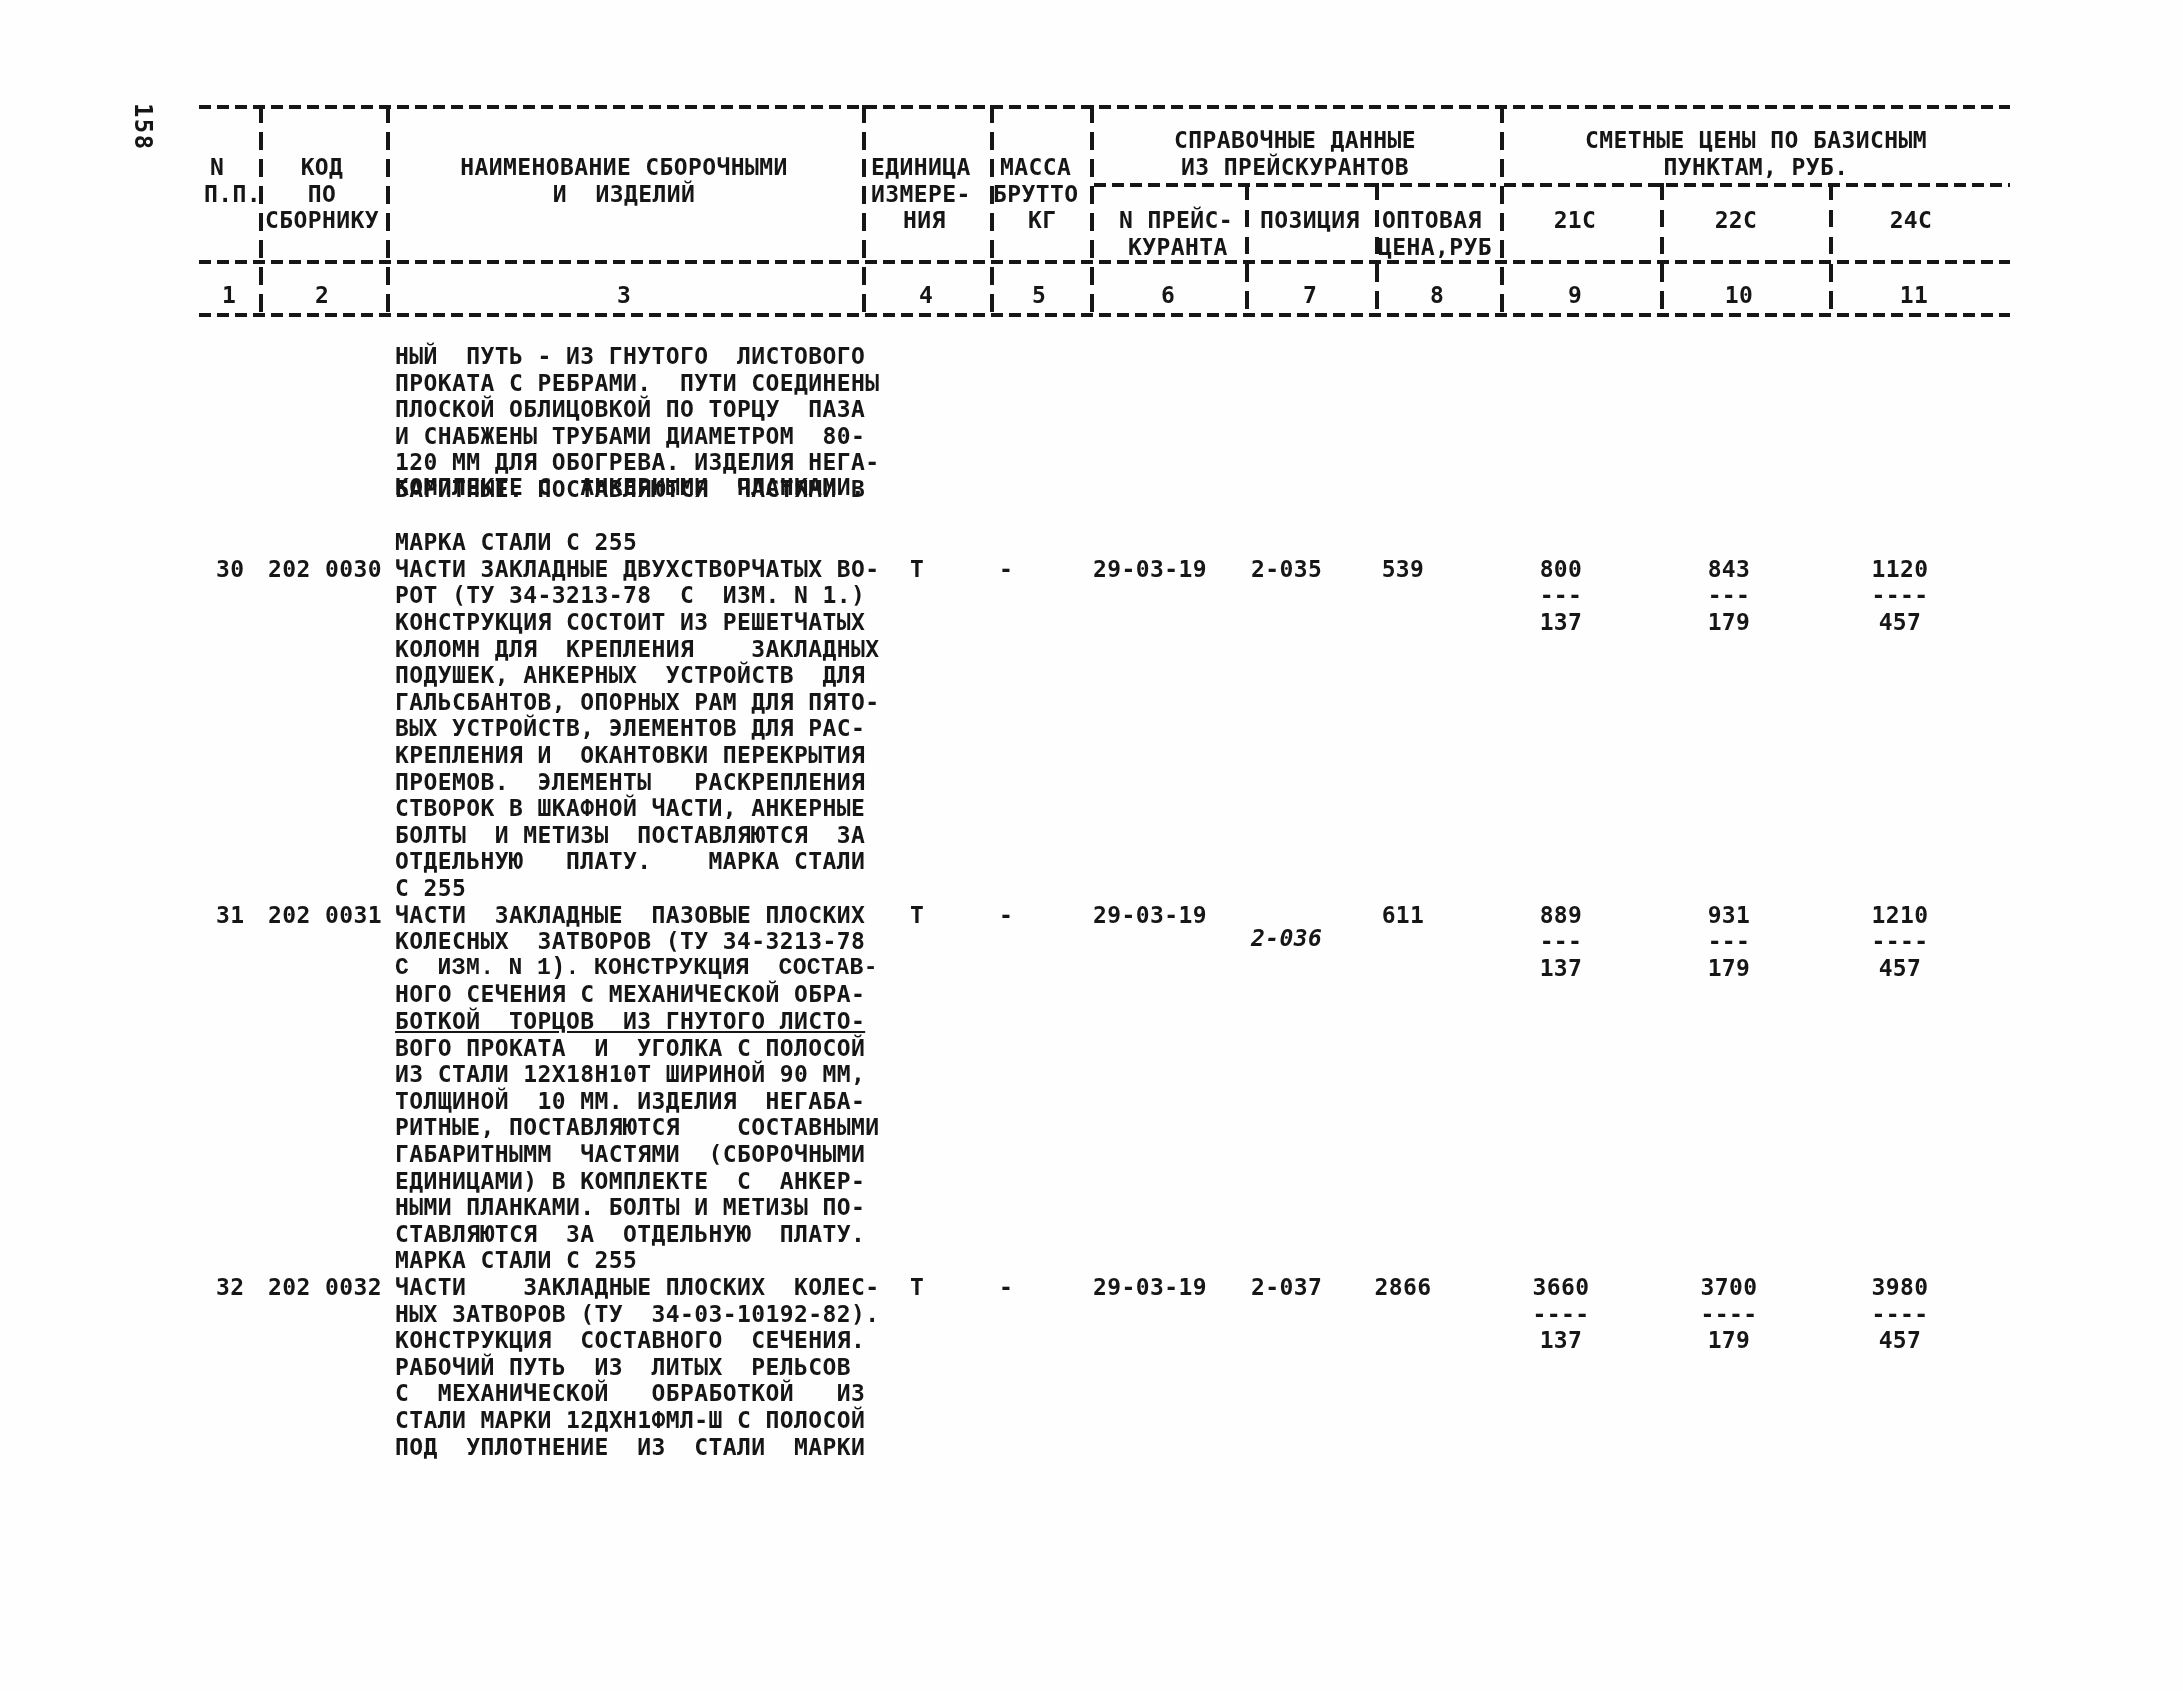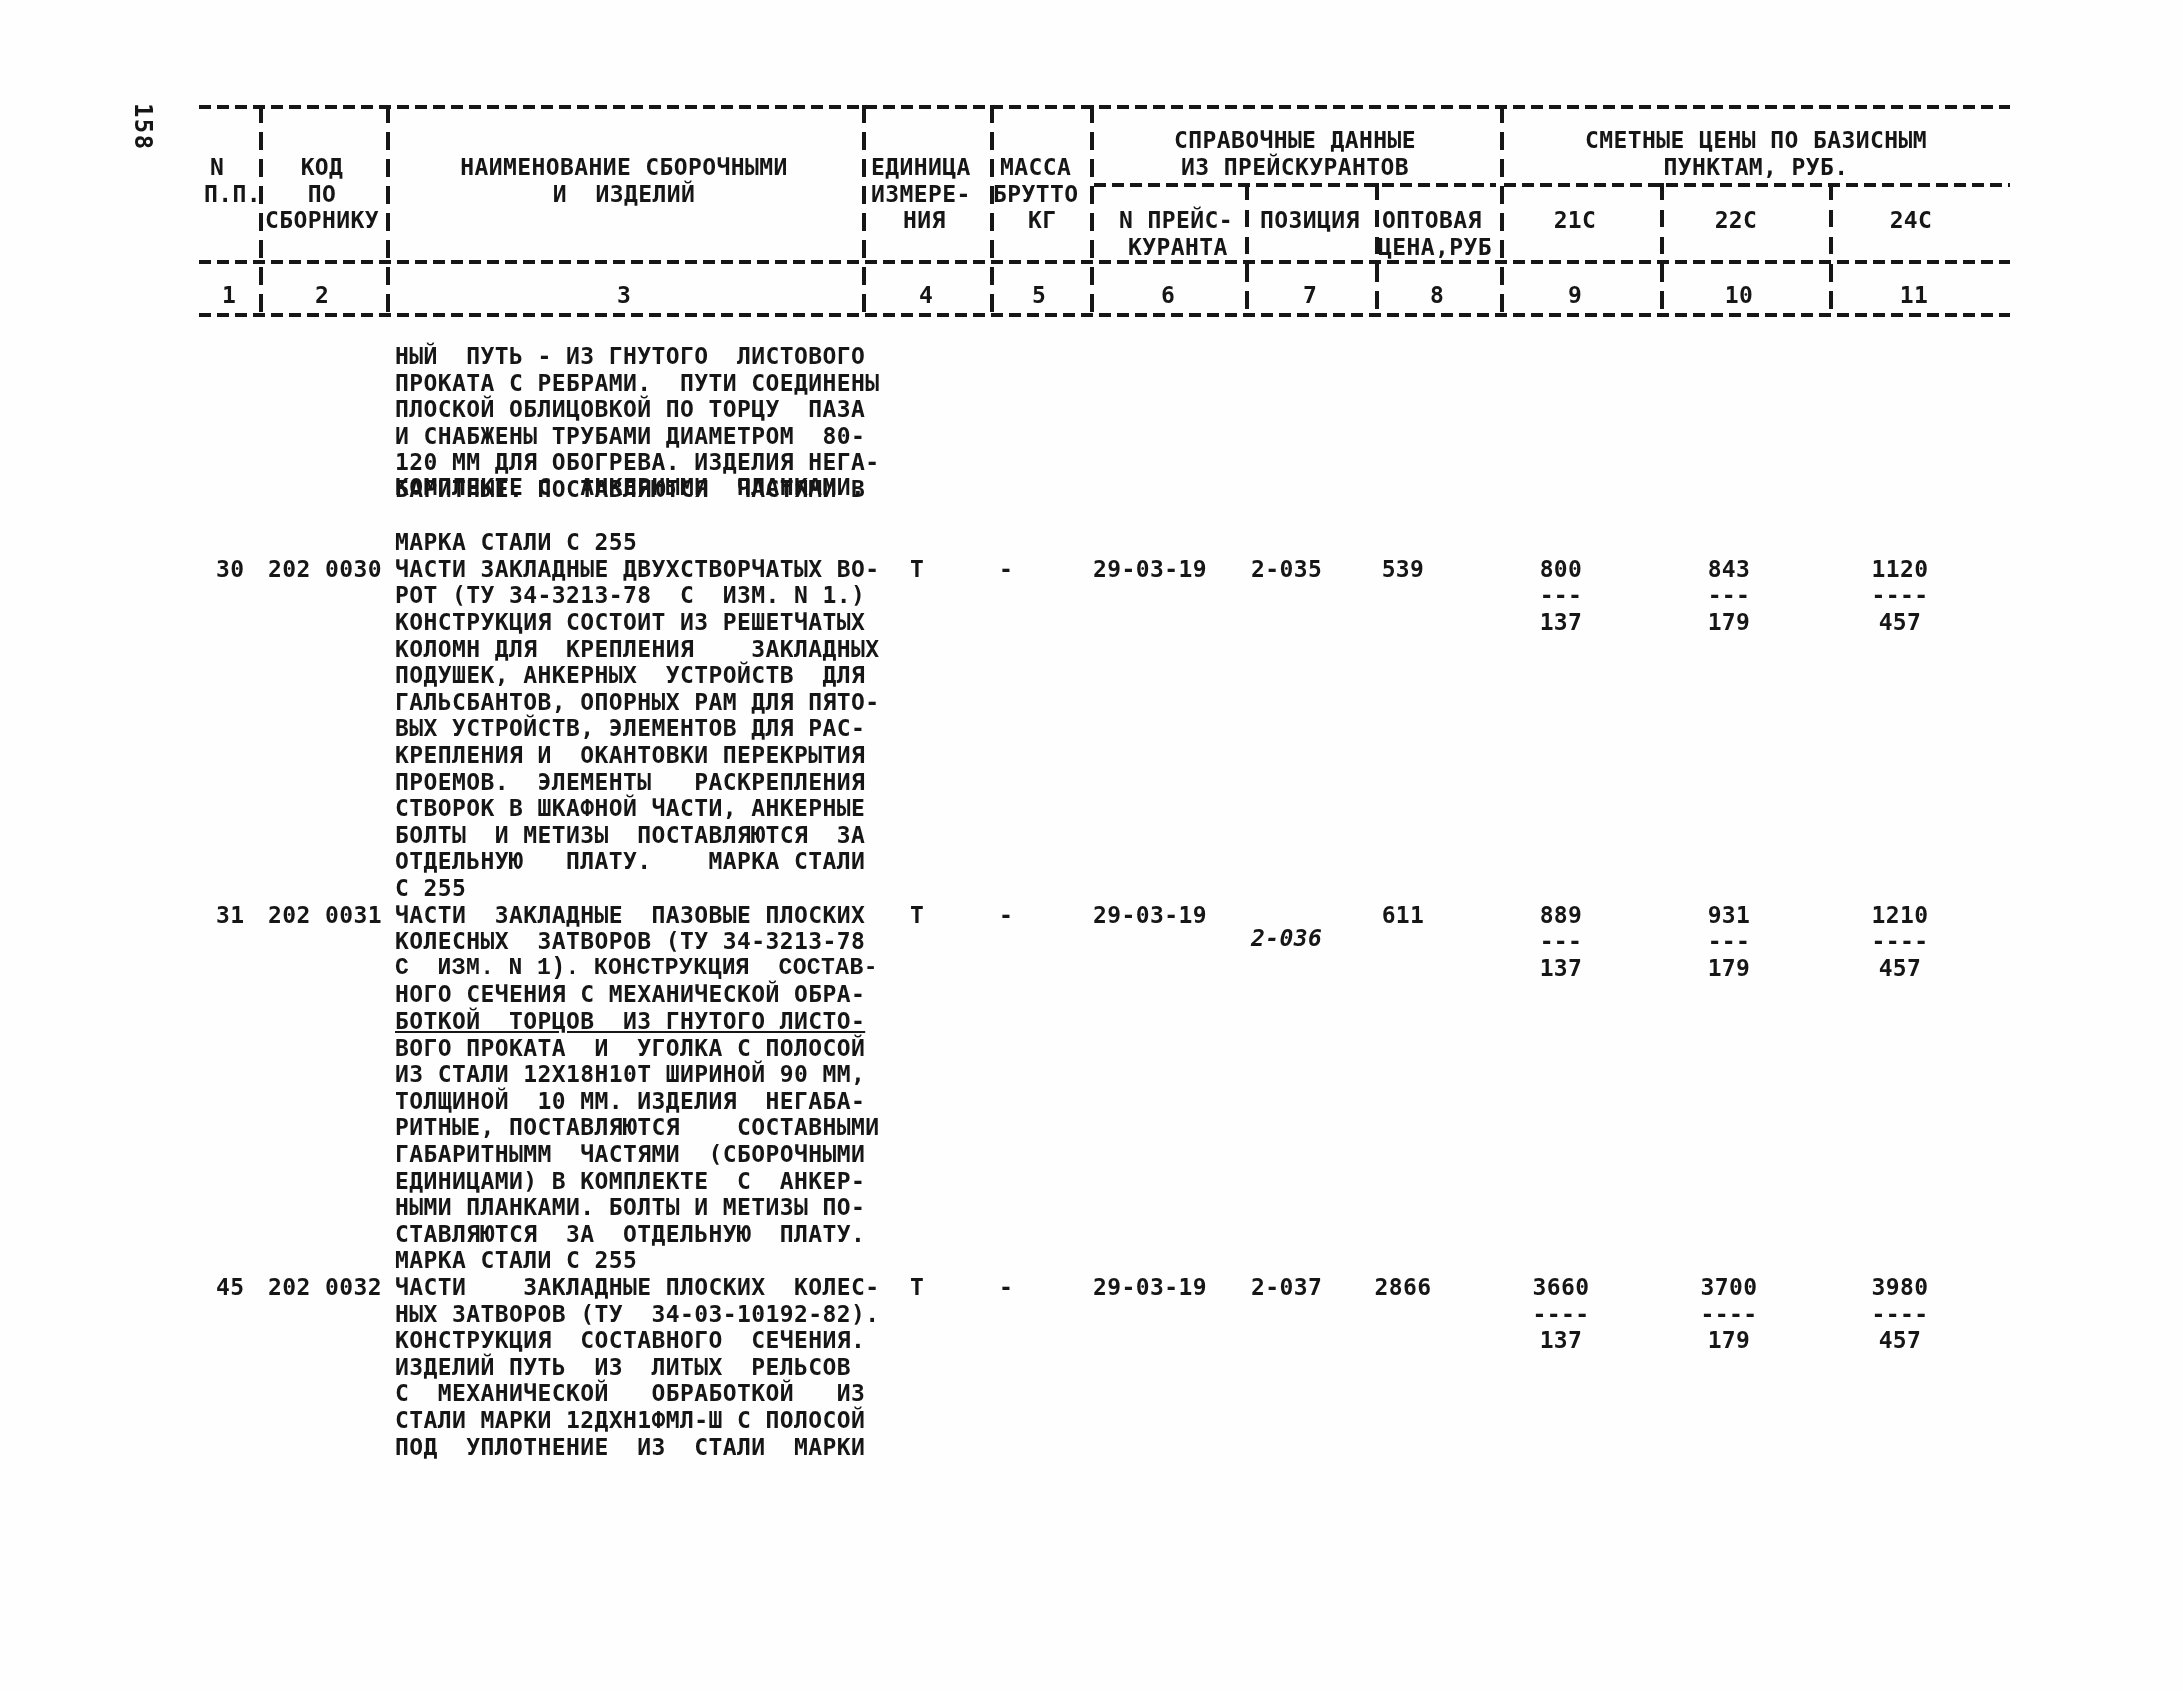--- a/index.html
+++ b/index.html
@@ -179,26 +179,26 @@
         <div class="t c" style="left: 1561px; top: 928px;">---</div>
         <div class="t c" style="left: 1561px; top: 955px;">137</div>
         <div class="t c" style="left: 1729px; top: 902px;">931</div>
         <div class="t c" style="left: 1729px; top: 928px;">---</div>
         <div class="t c" style="left: 1729px; top: 955px;">179</div>
         <div class="t c" style="left: 1900px; top: 902px;">1210</div>
         <div class="t c" style="left: 1900px; top: 928px;">----</div>
         <div class="t c" style="left: 1900px; top: 955px;">457</div>
       </div>
       <div>
-        <div class="t" style="left: 216px; top: 1274px;">45</div>
+        <div class="t" style="left: 216px; top: 1274px;">32</div>
         <div class="t" style="left: 268px; top: 1274px;">202 0032</div>
         <div class="t" style="left: 395px; top: 1274px;">ЧАСТИ    ЗАКЛАДНЫЕ ПЛОСКИХ  КОЛЕС-</div>
         <div class="t" style="left: 395px; top: 1301px;">НЫХ ЗАТВОРОВ (ТУ  34-03-10192-82).</div>
         <div class="t" style="left: 395px; top: 1327px;">КОНСТРУКЦИЯ  СОСТАВНОГО  СЕЧЕНИЯ.</div>
-        <div class="t" style="left: 395px; top: 1354px;">ИЗДЕЛИЙ ПУТЬ  ИЗ  ЛИТЫХ  РЕЛЬСОВ</div>
+        <div class="t" style="left: 395px; top: 1354px;">РАБОЧИЙ ПУТЬ  ИЗ  ЛИТЫХ  РЕЛЬСОВ</div>
         <div class="t" style="left: 395px; top: 1380px;">С  МЕХАНИЧЕСКОЙ   ОБРАБОТКОЙ   ИЗ</div>
         <div class="t" style="left: 395px; top: 1407px;">СТАЛИ МАРКИ 12ДХН1ФМЛ-Ш С ПОЛОСОЙ</div>
         <div class="t" style="left: 395px; top: 1434px;">ПОД  УПЛОТНЕНИЕ  ИЗ  СТАЛИ  МАРКИ</div>
         <div class="t c" style="left: 917px; top: 1274px;">Т</div>
         <div class="t c" style="left: 1006px; top: 1274px;">-</div>
         <div class="t" style="left: 1093px; top: 1274px;">29-03-19</div>
         <div class="t" style="left: 1251px; top: 1274px;">2-037</div>
         <div class="t c" style="left: 1403px; top: 1274px;">2866</div>
         <div class="t c" style="left: 1561px; top: 1274px;">3660</div>
         <div class="t c" style="left: 1561px; top: 1301px;">----</div>

